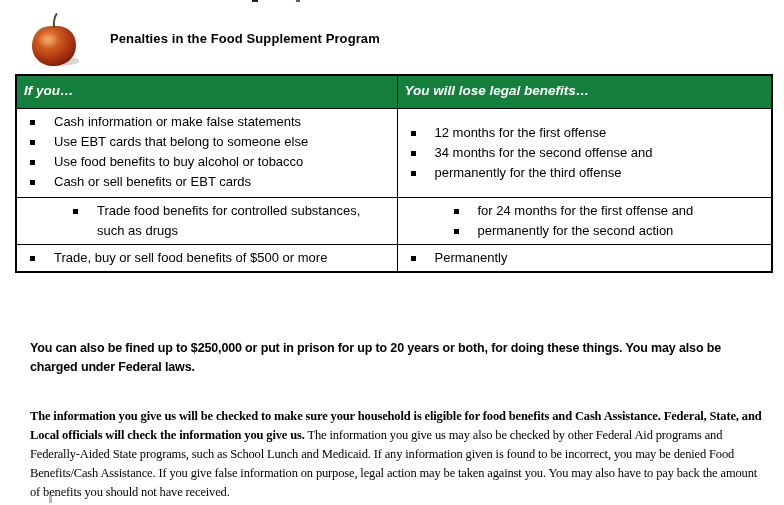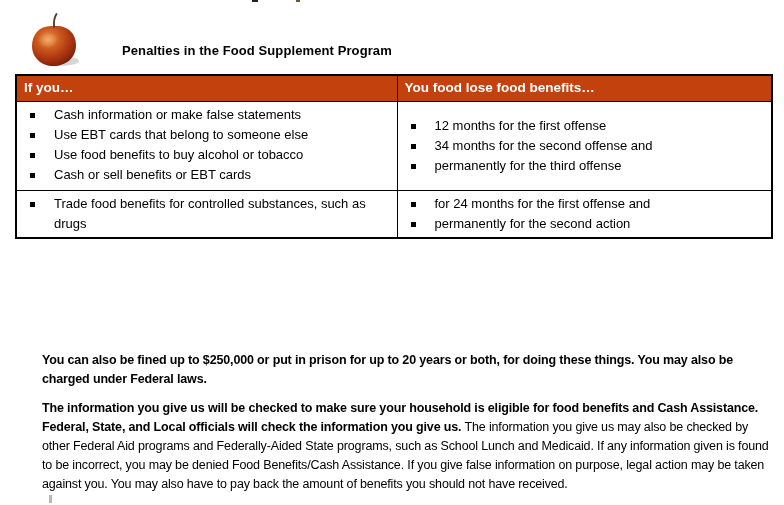--- a/index.html
+++ b/index.html
@@ -17,75 +17,76 @@
   .top-artifact { position: absolute; top: 0; height: 2px; }
   .top-artifact.a1 { left: 252px; width: 6px; background: #222; }
   .top-artifact.a2 { left: 296px; width: 4px; background: #6b5a3a; }
 
   
   .apple-wrap { position: absolute; left: 26px; top: 12px; width: 56px; height: 60px; }
 
   
   .doc-title {
     position: absolute; left: 110px; top: 31px;
-    font-size: 13px; font-weight: bold; margin: 12px;
+    font-size: 13px; font-weight: bold; margin: 0;
     letter-spacing: 0.1px;
   }
 
   
   table.penalties {
     position: absolute; left: 15px; top: 74px;
     width: 756px;
     border-collapse: collapse; table-layout: fixed;
     border: 2px solid #000000;
     font-size: 13px;
   }
   table.penalties th {
-    background: #c2410c;
+    background: #15803d;
     color: #ffffff;
     font-weight: bold;
     font-size: 13.5px;
     text-align: left;
     border: 1px solid #000000;
-    height: 26px;
+    height: 33px;
     padding: 1px 6px 3px 7px;
+    font-style: italic;
   }
   table.penalties td {
     border: 1px solid #000000;
     vertical-align: top;
     padding: 3px 4px 3px 0;
   }
   table.penalties td.penalty-cell { vertical-align: middle; }
   col.c-left  { width: 381px; }
   col.c-right { width: 375px; }
   tr.r0 td { height: 89px; }
-  tr.r1 td { height: 43px; }
+  tr.r1 td { height: 43px; padding-left: 43px; }
   tr.r2 td { height: 38px; }
   tr.r3 td { height: 22px; }
   tr.r4 td { height: 42px; }
 
   ul.bullets { list-style: none; margin: 0; padding: 0; }
   ul.bullets li { display: flex; line-height: 20px; }
   .sq {
     flex: 0 0 5px;
     width: 5px; height: 5px;
     background: #000;
     margin: 8px 0 0 13px;
   }
   ul.bullets li .txt { margin-left: 19px; padding-right: 4px; }
 
   
   .para {
     position: absolute; left: 30px; width: 734px;
     font-size: 12.5px; line-height: 19px;
     letter-spacing: -0.15px;
-    margin: 12px;
+    margin: 0;
   }
   .para-fined { top: 339px; font-weight: bold; }
-  .para-info  { top: 387px; font-weight: normal; }
+  .para-info  { top: 407px; font-weight: normal; font-family: Liberation Serif, serif; }
   .para-info b { font-weight: bold; }
 
   
   .bottom-artifact {
     position: absolute; left: 49px; top: 495px;
     width: 3px; height: 8px; background: #9a9a9a; opacity: 0.7;
   }
 </style>
 </head>
 <body>
@@ -117,21 +118,21 @@
 <h1 class="doc-title">Penalties in the Food Supplement Program</h1>
 
 <table class="penalties">
   <colgroup>
       <col class="c-left">
       <col class="c-right">
     </colgroup>
   <thead>
     <tr>
       <th>If you…</th>
-      <th>You food lose food benefits…</th>
+      <th>You will lose legal benefits…</th>
     </tr>
   </thead>
   <tbody>
     <tr class="r0">
       <td>
         <ul class="bullets">
           <li>
               <span class="sq"></span>
               <span class="txt">Cash information or make false statements</span>
             </li>
@@ -181,20 +182,38 @@
               <span class="sq"></span>
               <span class="txt">for 24 months for the first offense and</span>
             </li>
           <li>
               <span class="sq"></span>
               <span class="txt">permanently for the second action</span>
             </li>
         </ul>
       </td>
     </tr>
+    <tr class="r3">
+      <td>
+        <ul class="bullets">
+          <li>
+              <span class="sq"></span>
+              <span class="txt">Trade, buy or sell food benefits of $500 or more</span>
+            </li>
+        </ul>
+      </td>
+      <td class="penalty-cell">
+        <ul class="bullets">
+          <li>
+              <span class="sq"></span>
+              <span class="txt">Permanently</span>
+            </li>
+        </ul>
+      </td>
+    </tr>
   </tbody>
 </table>
 
 <p class="para para-fined">You can also be fined up to $250,000 or put in prison for up to 20 years or both, for doing these things. You may also be charged under Federal laws.</p>
 
 <p class="para para-info"><b>The information you give us will be checked to make sure your household is eligible for food benefits and Cash Assistance. Federal, State, and Local officials will check the information you give us.</b><span> The information you give us may also be checked by other Federal Aid programs and Federally-Aided State programs, such as School Lunch and Medicaid. If any information given is found to be incorrect, you may be denied Food Benefits/Cash Assistance. If you give false information on purpose, legal action may be taken against you. You may also have to pay back the amount of benefits you should not have received.</span></p>
 
 <div class="bottom-artifact"></div>
 
 </body></html>

